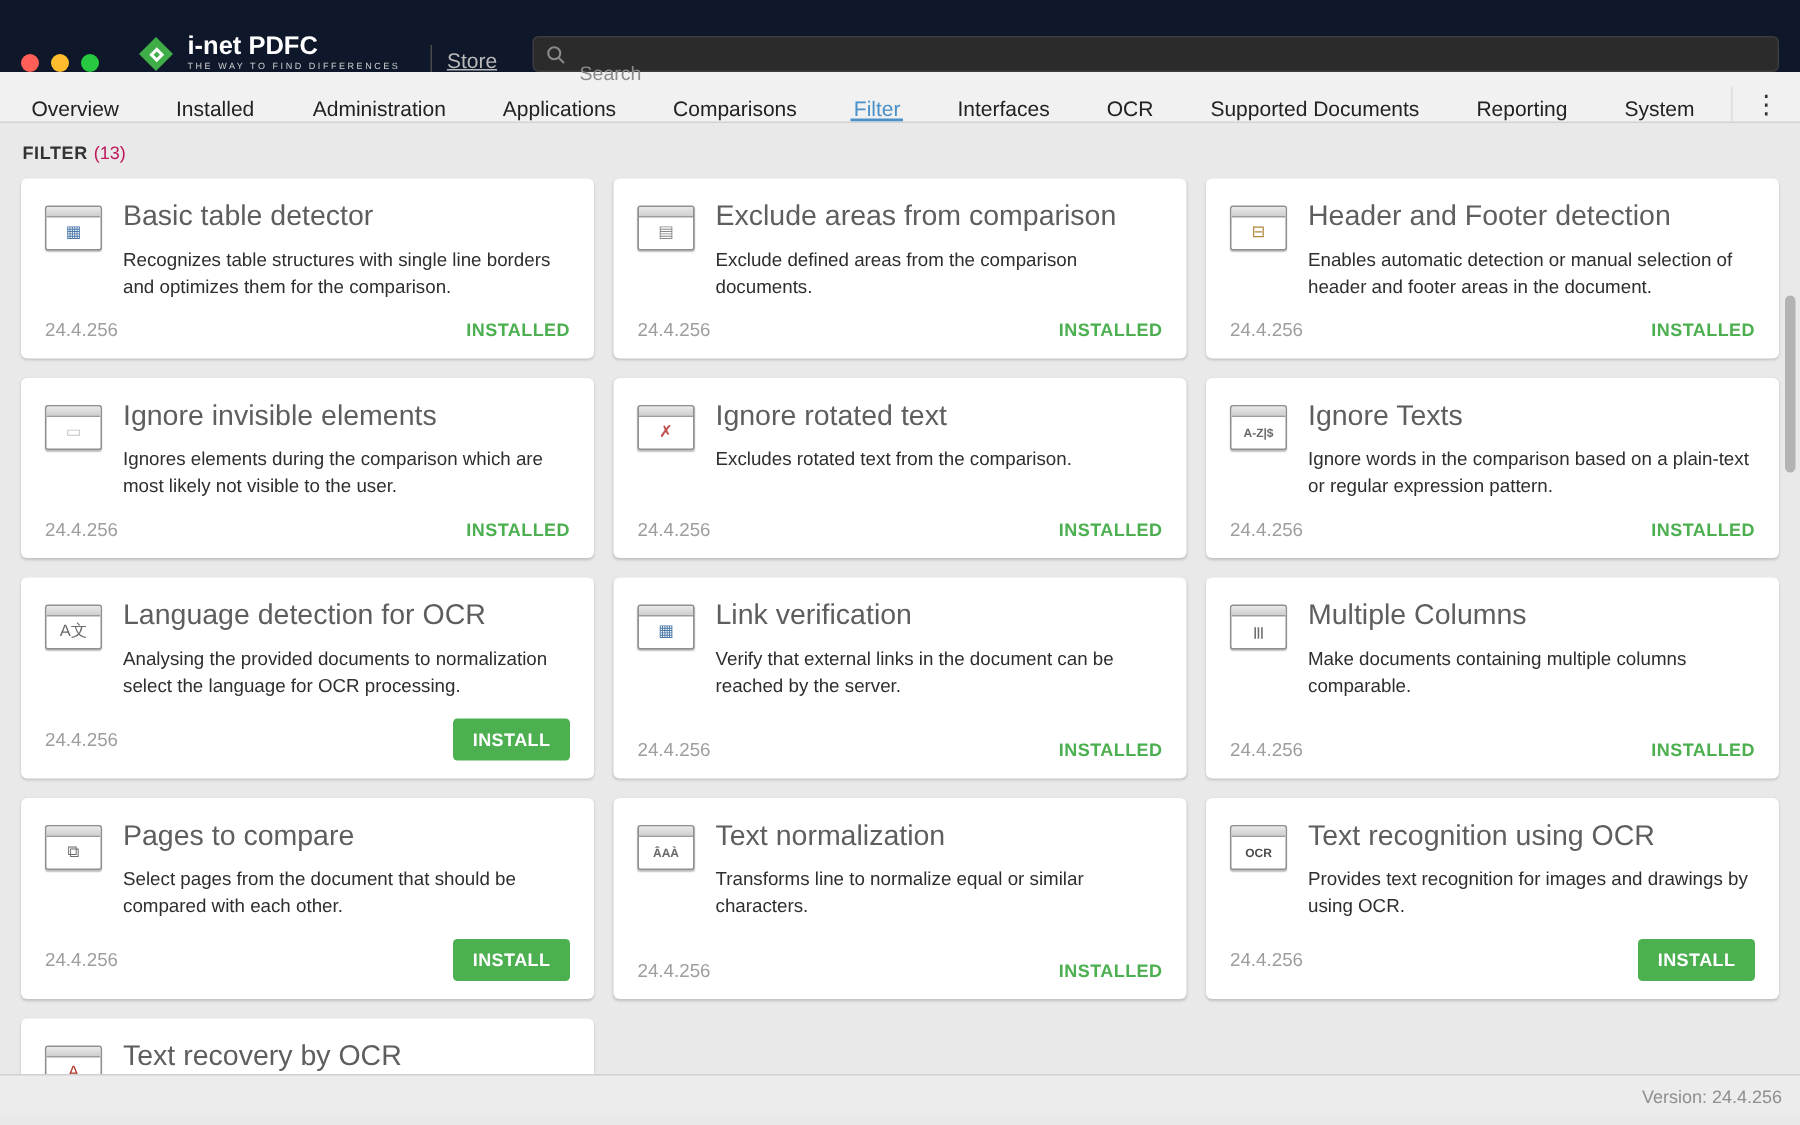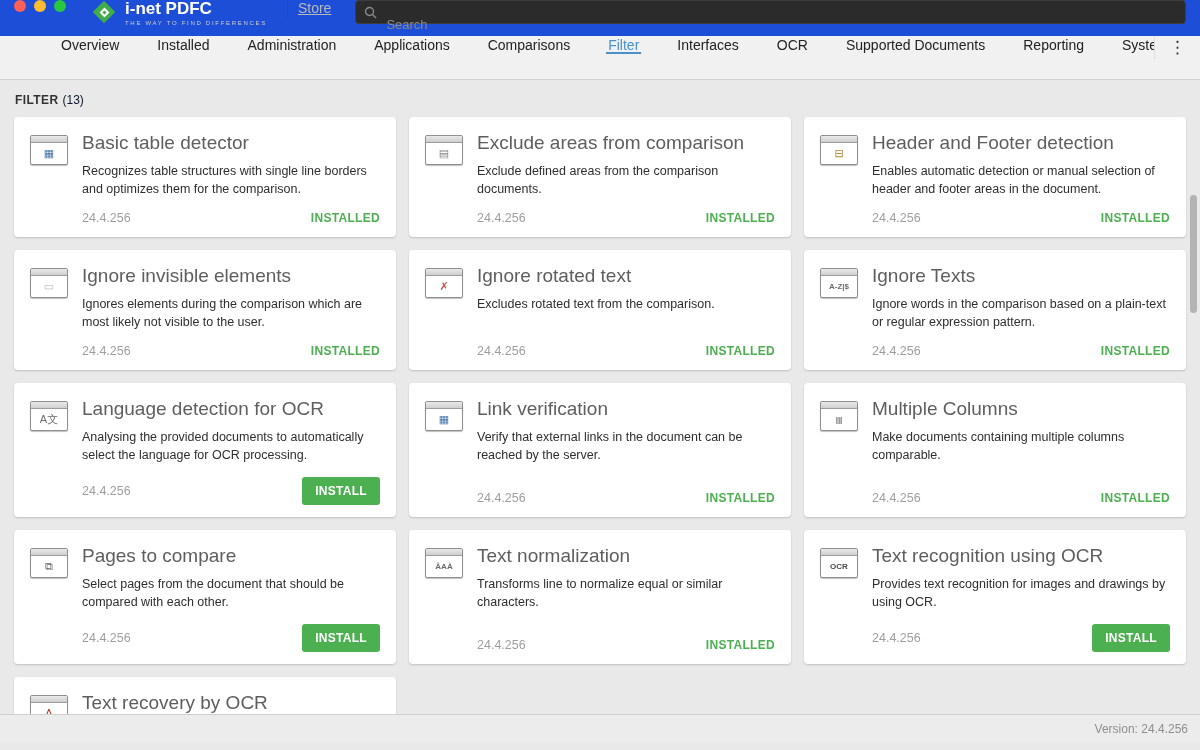--- a/index.html
+++ b/index.html
@@ -1,64 +1,64 @@
 <!DOCTYPE html>
 <html><head>
 <meta charset="utf-8">
 <style>
   html,body{margin:0;padding:0;}
   *{box-sizing:border-box;}
   body{width:1200px;height:750px;font-family:"Liberation Sans",sans-serif;background:#e9e9e9;overflow:hidden;position:relative;}
 
   
-  .topbar{height:36px;background:#1d4ed8;display:flex;align-items:flex-start;padding:0 14px;}
+  .topbar{height:48px;background:#0f172a;display:flex;align-items:flex-end;padding:0 14px;}
   .traffic{display:flex;gap:8px;margin-right:26px;}
   .light{width:12px;height:12px;border-radius:50%;border:none;padding:0;cursor:pointer;}
   .light.red{background:#ff5f57;}
   .light.yellow{background:#febc2e;}
   .light.green{background:#28c840;}
   .logo{width:24px;height:24px;margin-right:9px;position:relative;flex:0 0 auto;}
   .logo .d1{position:absolute;left:4px;top:4px;width:16px;height:16px;background:#3fae49;transform:rotate(45deg);}
   .logo .d2{position:absolute;left:8.5px;top:8.5px;width:7px;height:7px;border:2px solid #fff;transform:rotate(45deg);}
   .brand-wrap{display:flex;flex-direction:column;margin-right:10px;}
   .brand{color:#fff;font-size:17px;font-weight:bold;line-height:1;white-space:nowrap;}
   .tagline{color:#cfcfcf;font-size:6px;letter-spacing:1.7px;margin-top:3px;white-space:nowrap;}
   .bar-sep{width:1px;height:18px;background:#4a4a4a;margin:0 10px;}
   .store-label{color:#b9b9b9;font-size:14px;margin-right:24px;text-decoration:underline;}
   .search-box{flex:1;height:24px;background:#2b2b2b;border:1px solid #3d3d3d;border-radius:4px;display:flex;align-items:center;padding:0 8px;}
   .search-box svg{flex:0 0 auto;margin-right:7px;}
   .search-input{flex:1;background:transparent;border:none;outline:none;color:#ddd;font-size:13px;font-family:"Liberation Sans",sans-serif;margin-top:24px;}
   .search-input::placeholder{color:#8a8a8a;}
 
   
-  .navbar{height:44px;background:#f1f1f1;border-bottom:1px solid #d2d2d2;display:flex;align-items:flex-start;padding-left:40px;}
+  .navbar{height:34px;background:#f1f1f1;border-bottom:1px solid #d2d2d2;display:flex;align-items:flex-end;}
   .tabs{display:flex;flex:1;align-items:stretch;overflow:hidden;padding-left:2px;}
   .tab{display:flex;align-items:center;padding:0 19px;font-size:14px;color:#222;cursor:pointer;position:relative;white-space:nowrap;background:transparent;border:none;font-family:"Liberation Sans",sans-serif;}
   .tab.active{color:#4a90c9;}
   .tab.active::after{content:"";position:absolute;left:17px;right:17px;bottom:0;height:2px;background:#4a90c9;}
   .tab-sep{width:1px;background:#dcdcdc;margin:9px 0;}
   .more-btn{width:46px;border:none;background:transparent;border-left:1px solid #ddd;color:#333;font-size:17px;cursor:pointer;}
   .more-btn::before{content:"⋮";}
 
   
   .main{height:634px;overflow:hidden;position:relative;padding:0 14px;}
   .section-heading{padding:13px 1px 10px;font-size:12px;color:#333;}
   .section-heading .h-title{font-weight:bold;letter-spacing:.4px;}
-  .section-heading .h-count{color:#0f172a;margin-left:4px;font-weight:normal;text-align:right;}
+  .section-heading .h-count{color:#be185d;margin-left:4px;font-weight:normal;text-align:right;}
   .grid{display:grid;grid-template-columns:repeat(3,1fr);gap:13px;}
   .card{background:#fff;border-radius:4px;box-shadow:0 1px 2px rgba(0,0,0,.18);padding:15px 16px 12px;display:flex;flex-direction:column;min-height:108px;}
   .card-top{display:flex;align-items:flex-start;}
   .plugin-icon{width:38px;height:30px;border:1px solid #8f8f8f;border-radius:2px;background:#fff;flex:0 0 auto;margin-top:3px;box-shadow:0 1px 1px rgba(0,0,0,.25);overflow:hidden;}
   .pi-bar{height:7px;background:linear-gradient(#e9e9e9,#cfcfcf);border-bottom:1px solid #9d9d9d;}
   .pi-body{height:21px;display:flex;align-items:center;justify-content:center;font-size:11px;line-height:1;}
   .pi-glyph.small{font-size:8px;font-weight:bold;letter-spacing:0;}
   .card-text{margin-left:14px;flex:1;min-width:0;}
   .card-title{font-size:19px;font-weight:400;color:#5e5e5e;margin:0 0 8px;line-height:1.15;}
   .card-desc{font-size:12.5px;color:#2e2e2e;line-height:1.45;margin:0;}
-  .card-footer{display:flex;align-items:center;justify-content:space-between;margin-left:52px;margin-top:auto;padding-top:13px;min-height:26px;}
+  .card-footer{display:flex;align-items:center;justify-content:space-between;margin-top:auto;padding-top:13px;min-height:26px;}
   .version{font-size:12.5px;color:#9e9e9e;}
   .installed-label{font-size:12px;font-weight:bold;color:#4caf50;letter-spacing:.3px;}
   .install-btn{background:#4caf50;color:#fff;font-size:12px;font-weight:bold;border:none;border-radius:3px;padding:7px 13px;cursor:pointer;letter-spacing:.3px;font-family:"Liberation Sans",sans-serif;}
   .scroll-thumb{position:absolute;right:3px;top:115px;width:7px;height:118px;background:#b3b3b3;border-radius:4px;cursor:pointer;}
 
   
   .statusbar{height:28px;background:#ececec;border-top:1px solid #cfcfcf;display:flex;align-items:center;justify-content:flex-end;padding:0 12px;}
   .version-text{font-size:12px;color:#8f8f8f;}
 </style>
 </head>
@@ -251,21 +251,21 @@
       <div class="card">
     <div class="card-top">
       <div class="plugin-icon">
         <div class="pi-bar"></div>
         <div class="pi-body">
               <span class="pi-glyph" style="color: rgb(106, 106, 106);">A文</span>
             </div>
       </div>
       <div class="card-text">
         <h3 class="card-title">Language detection for OCR</h3>
-        <p class="card-desc">Analysing the provided documents to automatically select the language for OCR processing.</p>
+        <p class="card-desc">Analysing the provided documents to normalization select the language for OCR processing.</p>
       </div>
     </div>
     <div class="card-footer">
       <span class="version">24.4.256</span>
 
       <button class="install-btn">INSTALL</button>
     </div>
   </div>
       <div class="card">
     <div class="card-top">

